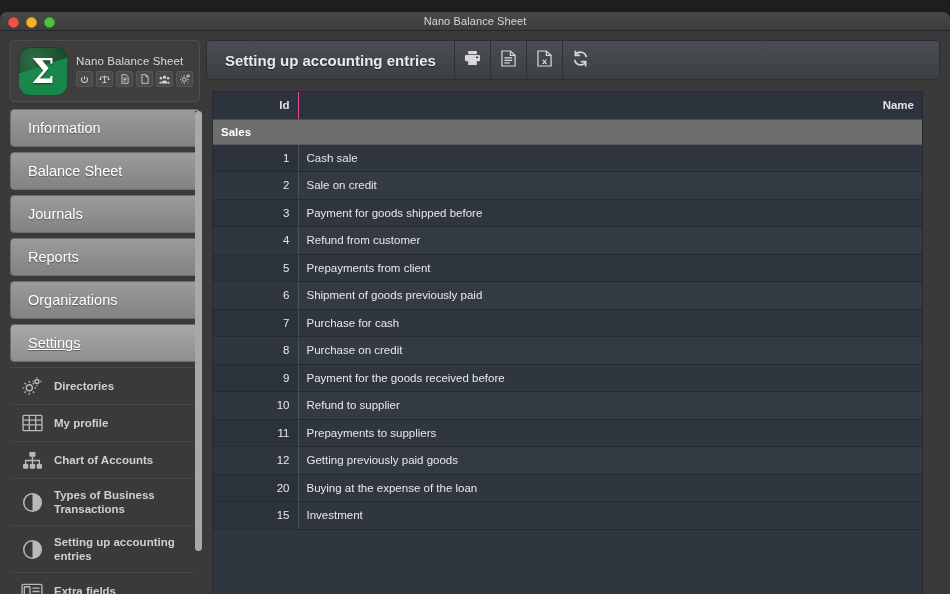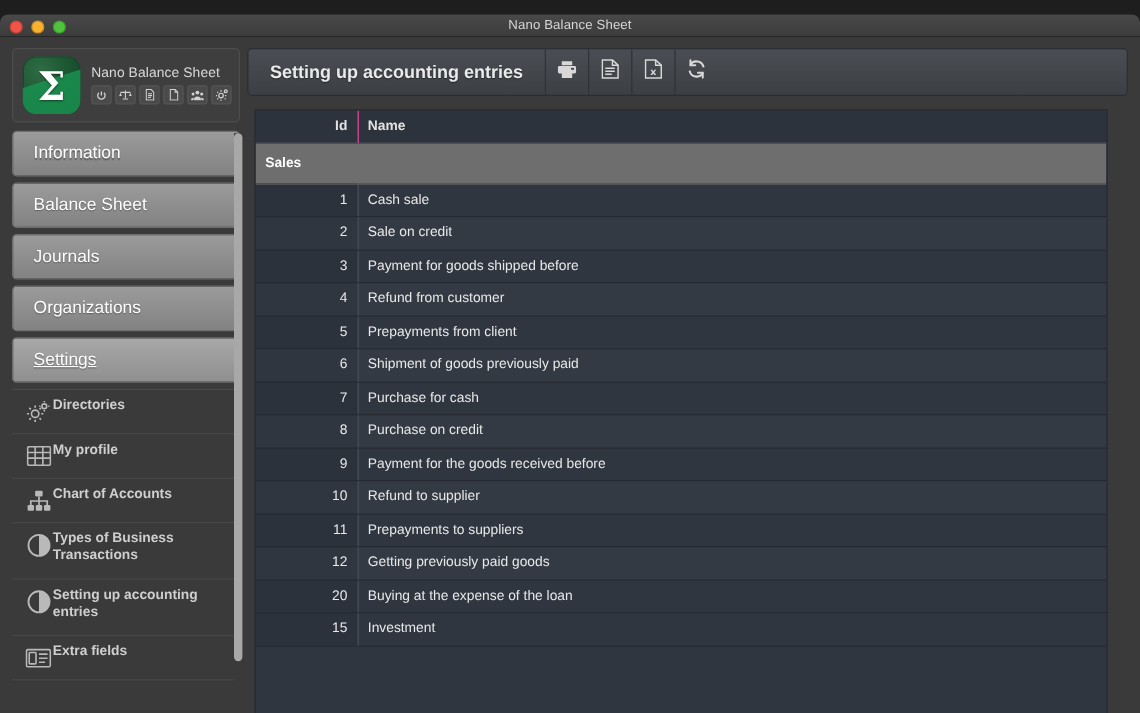--- a/index.html
+++ b/index.html
@@ -118,21 +118,22 @@
     background: linear-gradient(#a8a8a8, #8f8f8f);
     text-decoration: underline;
   }
 
   #subnav {
     margin-top: 2px;
     border-top: 1px solid #484848;
   }
   .sub-item {
     min-height: 37px;
-    display: flex; align-items: flex-start;
+    display: flex; align-items: center;
+    gap: 10px;
     padding: 6px 8px 6px 10px;
     border-bottom: 1px solid #474747;
     color: #cfcfcf;
     font-size: 11.5px;
     font-weight: bold;
   }
   .sub-item.tall { min-height: 47px; }
   .sub-icon {
     width: 24px; height: 24px; flex: 0 0 24px;
     display: flex; align-items: center; justify-content: center;
@@ -191,21 +192,21 @@
   }
   table { width: 100%; border-collapse: collapse; table-layout: fixed; }
   col.c-id   { width: 85px; }
   col.c-name { width: auto; }
   thead th {
     height: 27px;
     background: #2d333c;
     color: #e2e2e2;
     font-size: 11.5px;
     font-weight: bold;
-    text-align: left;
+    text-align: right;
     border-bottom: 1px solid #4a5059;
     padding: 0 8px;
   }
   thead th.id-col { text-align: right; padding-right: 8px; border-right: 1px solid #ec4899; }
   tbody td {
     height: 27.5px;
     font-size: 11.5px;
     color: #e8e8e8;
     border-bottom: 1px solid #262b33;
     padding: 0 8px;
@@ -215,21 +216,21 @@
     border-right: 1px solid #4a5059;
     background: #2c323b;
   }
   tbody tr.group td {
     background: #6e6e6e;
     color: #ffffff;
     font-weight: bold;
     font-size: 11.5px;
     border-right: none;
     border-bottom: 1px solid #5a5a5a;
-    height: 34px;
+    height: 25px;
   }
   tbody tr.alt td { background: #333a44; }
   tbody tr.alt td.id-col { background: #303640; }
 </style>
 </head>
 <body>
 
 <div id="window">
 
   <div id="titlebar">
@@ -305,20 +306,23 @@
         <div class="nav-item">
           <span>Information</span>
         </div>
         <div class="nav-item">
           <span>Balance Sheet</span>
         </div>
         <div class="nav-item">
           <span>Journals</span>
         </div>
         <div class="nav-item">
+          <span>Reports</span>
+        </div>
+        <div class="nav-item">
           <span>Organizations</span>
         </div>
         <div class="nav-item active">
           <span>Settings</span>
         </div>
       </div>
 
       <div id="subnav">
         <div class="sub-item">
           <span class="sub-icon">

